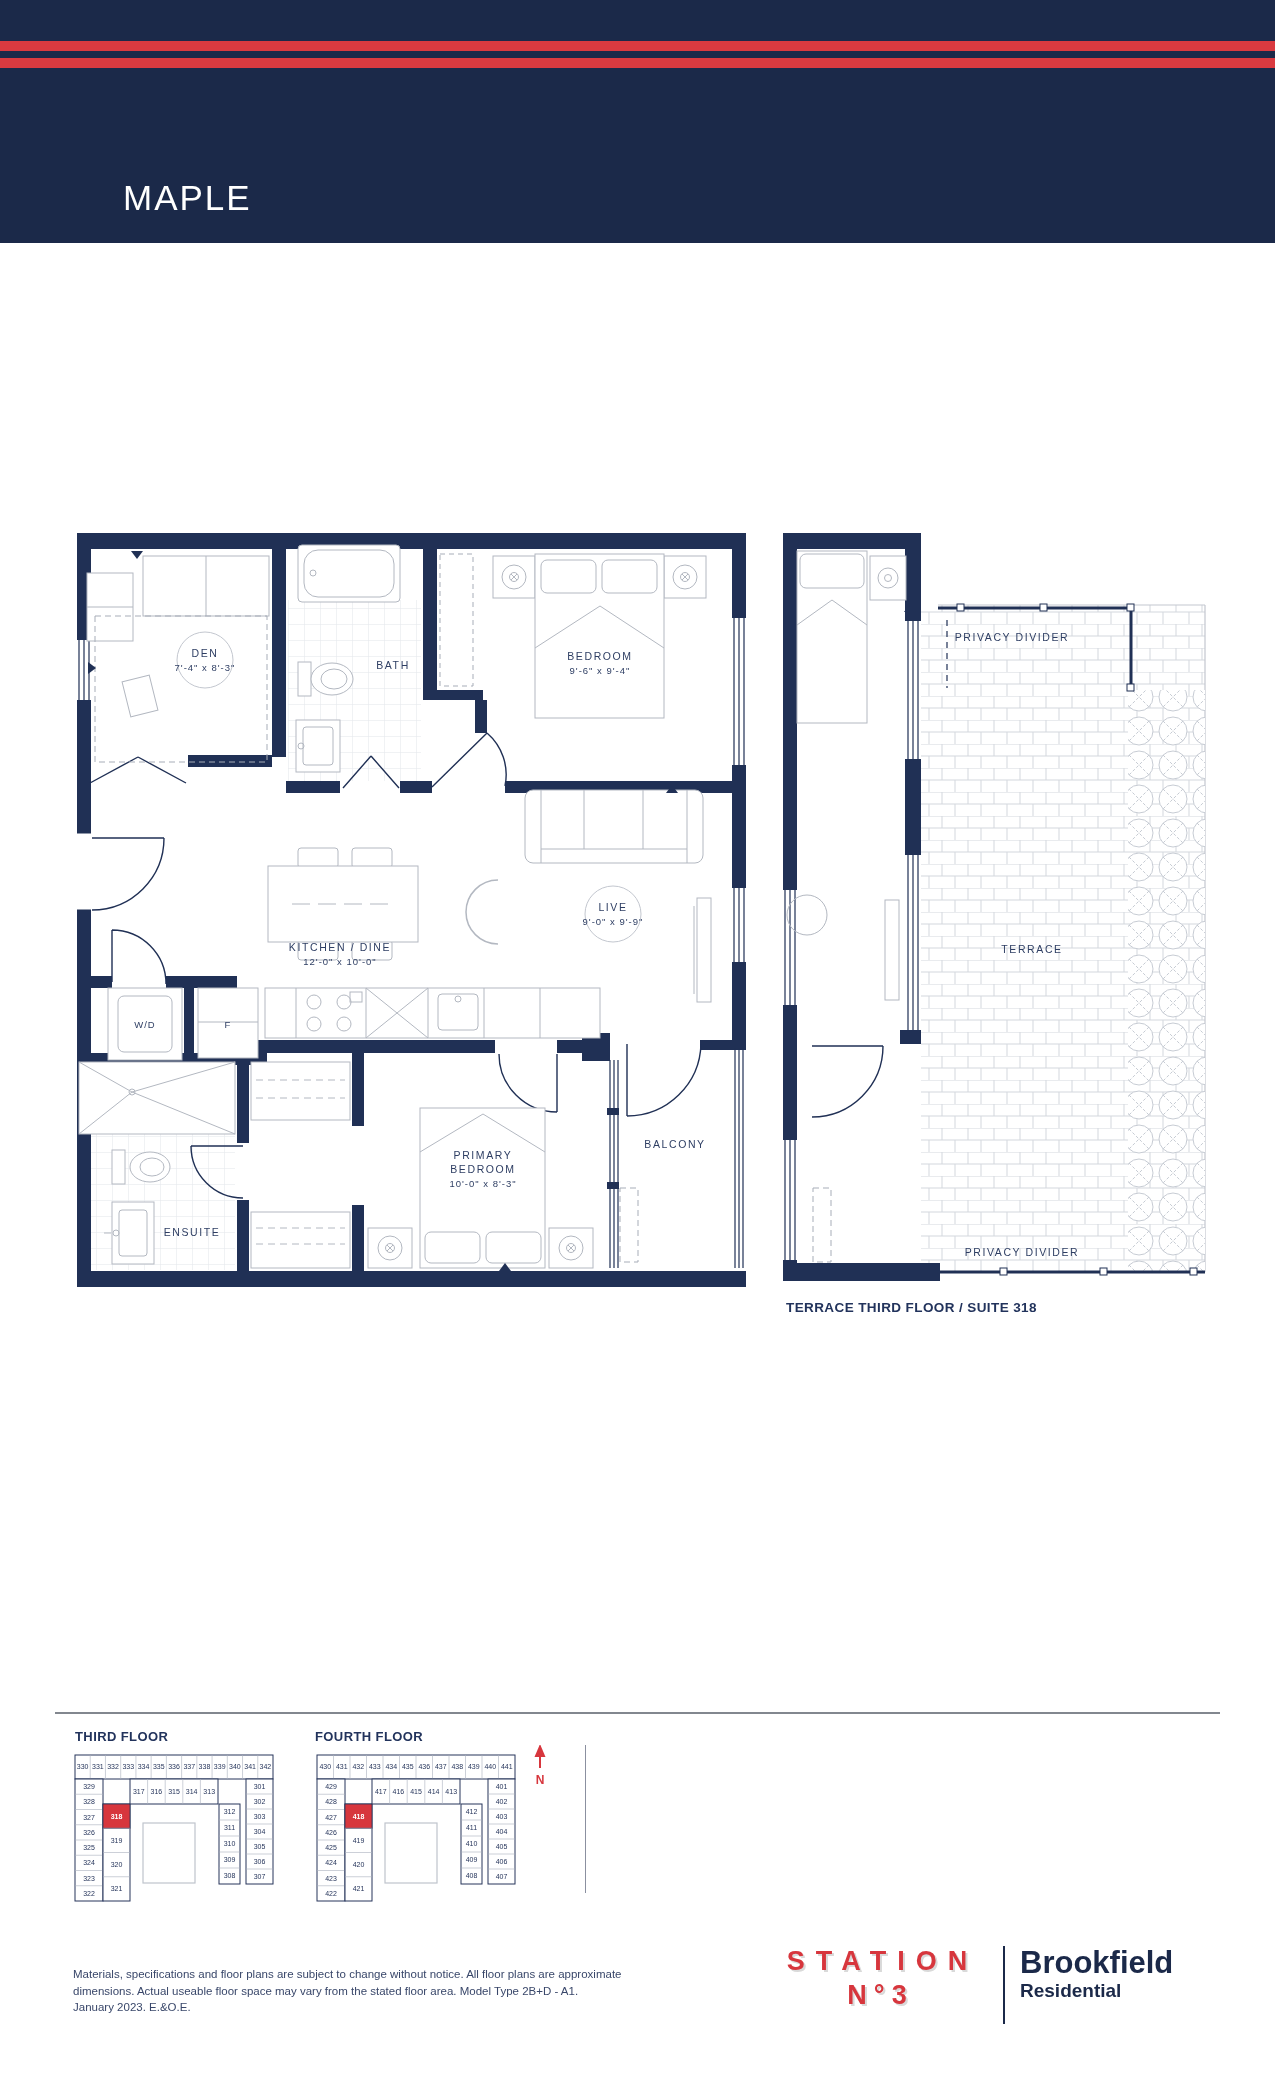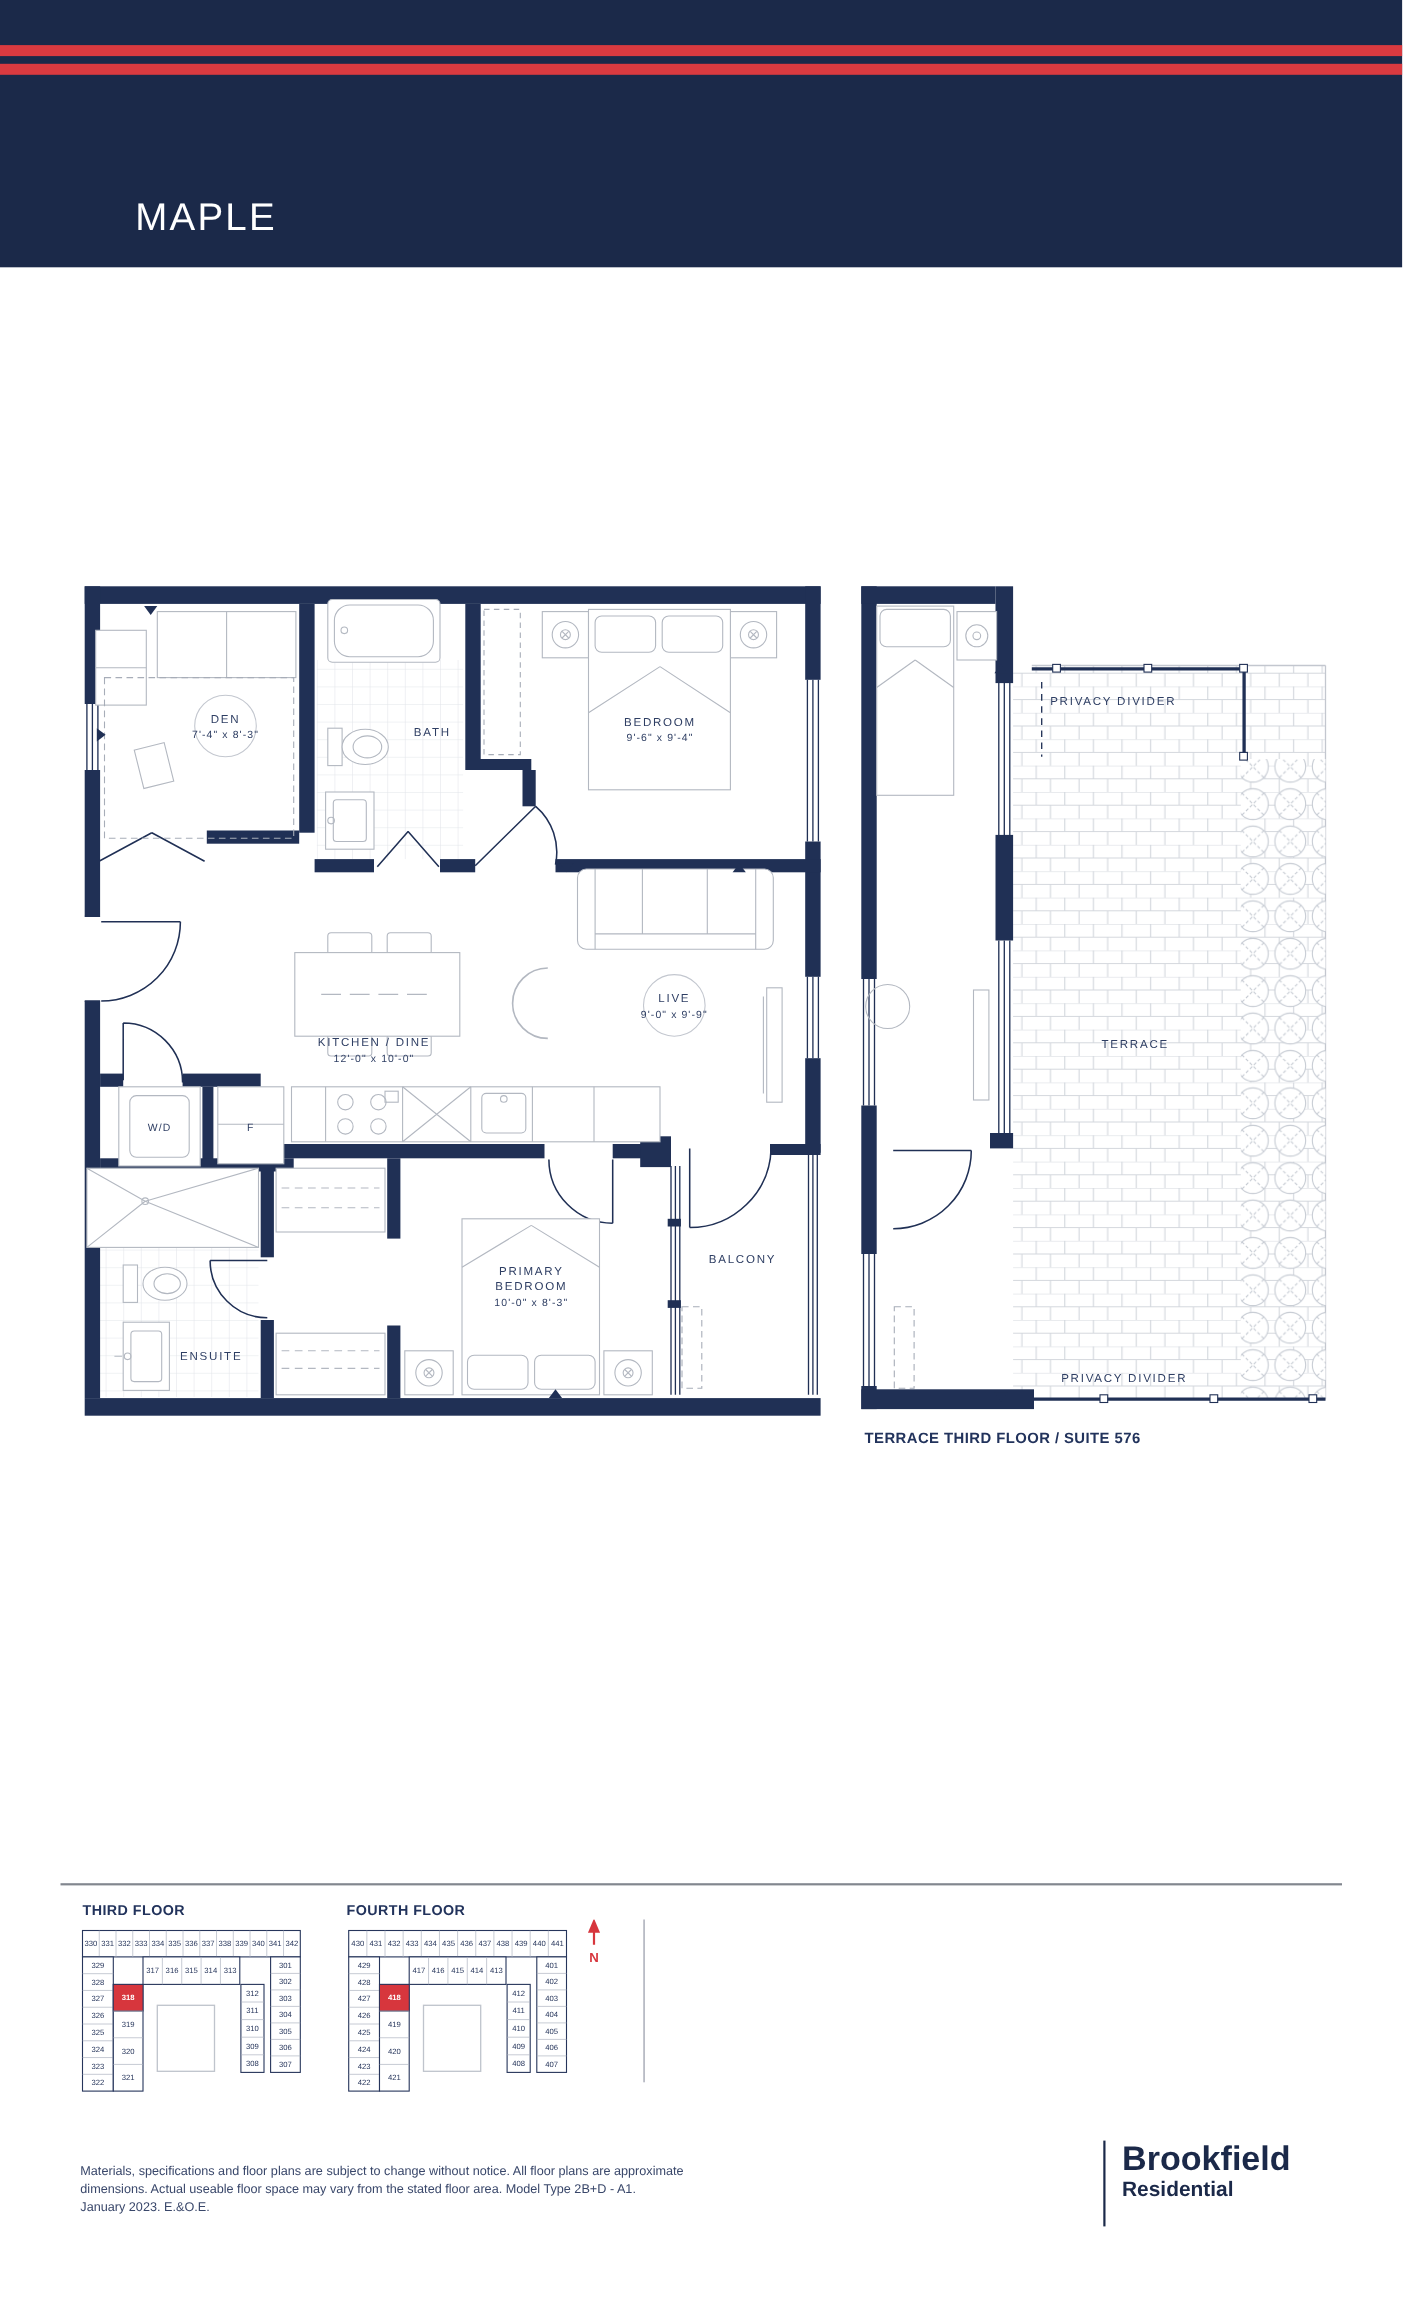--- a/index.html
+++ b/index.html
@@ -301,21 +301,21 @@
       <path d="M812 1046 H883 M883 1046 A71 71 0 0 1 812 1117"></path>
     </g>
 
     <g>
       <text class="rlabel" x="1012" y="641">PRIVACY DIVIDER</text>
       <text class="rlabel" x="1032" y="953">TERRACE</text>
       <text class="rlabel" x="1022" y="1256">PRIVACY DIVIDER</text>
     </g>
   </svg>
 
-  <div class="abs terr-caption">TERRACE THIRD FLOOR / SUITE 576</div>
+  <div class="abs terr-caption">TERRACE THIRD FLOOR / SUITE 318</div>
 
   <div class="abs rule"></div>
   <div class="abs kp-title" style="left:75px">THIRD FLOOR</div>
   <div class="abs kp-title" style="left:315px">FOURTH FLOOR</div>
 
   <svg id="keyplans-svg" class="abs" style="left:55px;top:1745px" width="560" height="170" viewBox="55 1745 560 170">
     <g>
       <line x1="540" y1="1752" x2="540" y2="1768" stroke="#d7363d" stroke-width="2"></line>
       <polygon points="540,1744 534.5,1757 545.5,1757" fill="#d7363d"></polygon>
       <text class="north-n" x="540" y="1784">N</text>
@@ -493,19 +493,23 @@
     </svg>
 
   <div class="abs legend-divider"></div>
 
   <div class="abs disclaimer">
     <div>Materials, specifications and floor plans are subject to change without notice. All floor plans are approximate</div>
     <div>dimensions. Actual useable floor space may vary from the stated floor area. Model Type 2B+D - A1.</div>
     <div>January 2023. E.&amp;O.E.</div>
   </div>
 
+  <div class="abs station">
+    <div class="station-l1">STATION</div>
+    <div class="station-l2">N°3</div>
+  </div>
   <div class="abs kp-divider"></div>
   <div class="abs brookfield">
     <div class="bf-l1">Brookfield</div>
     <div class="bf-l2">Residential</div>
   </div>
 
 </div>
 
 </body></html>

